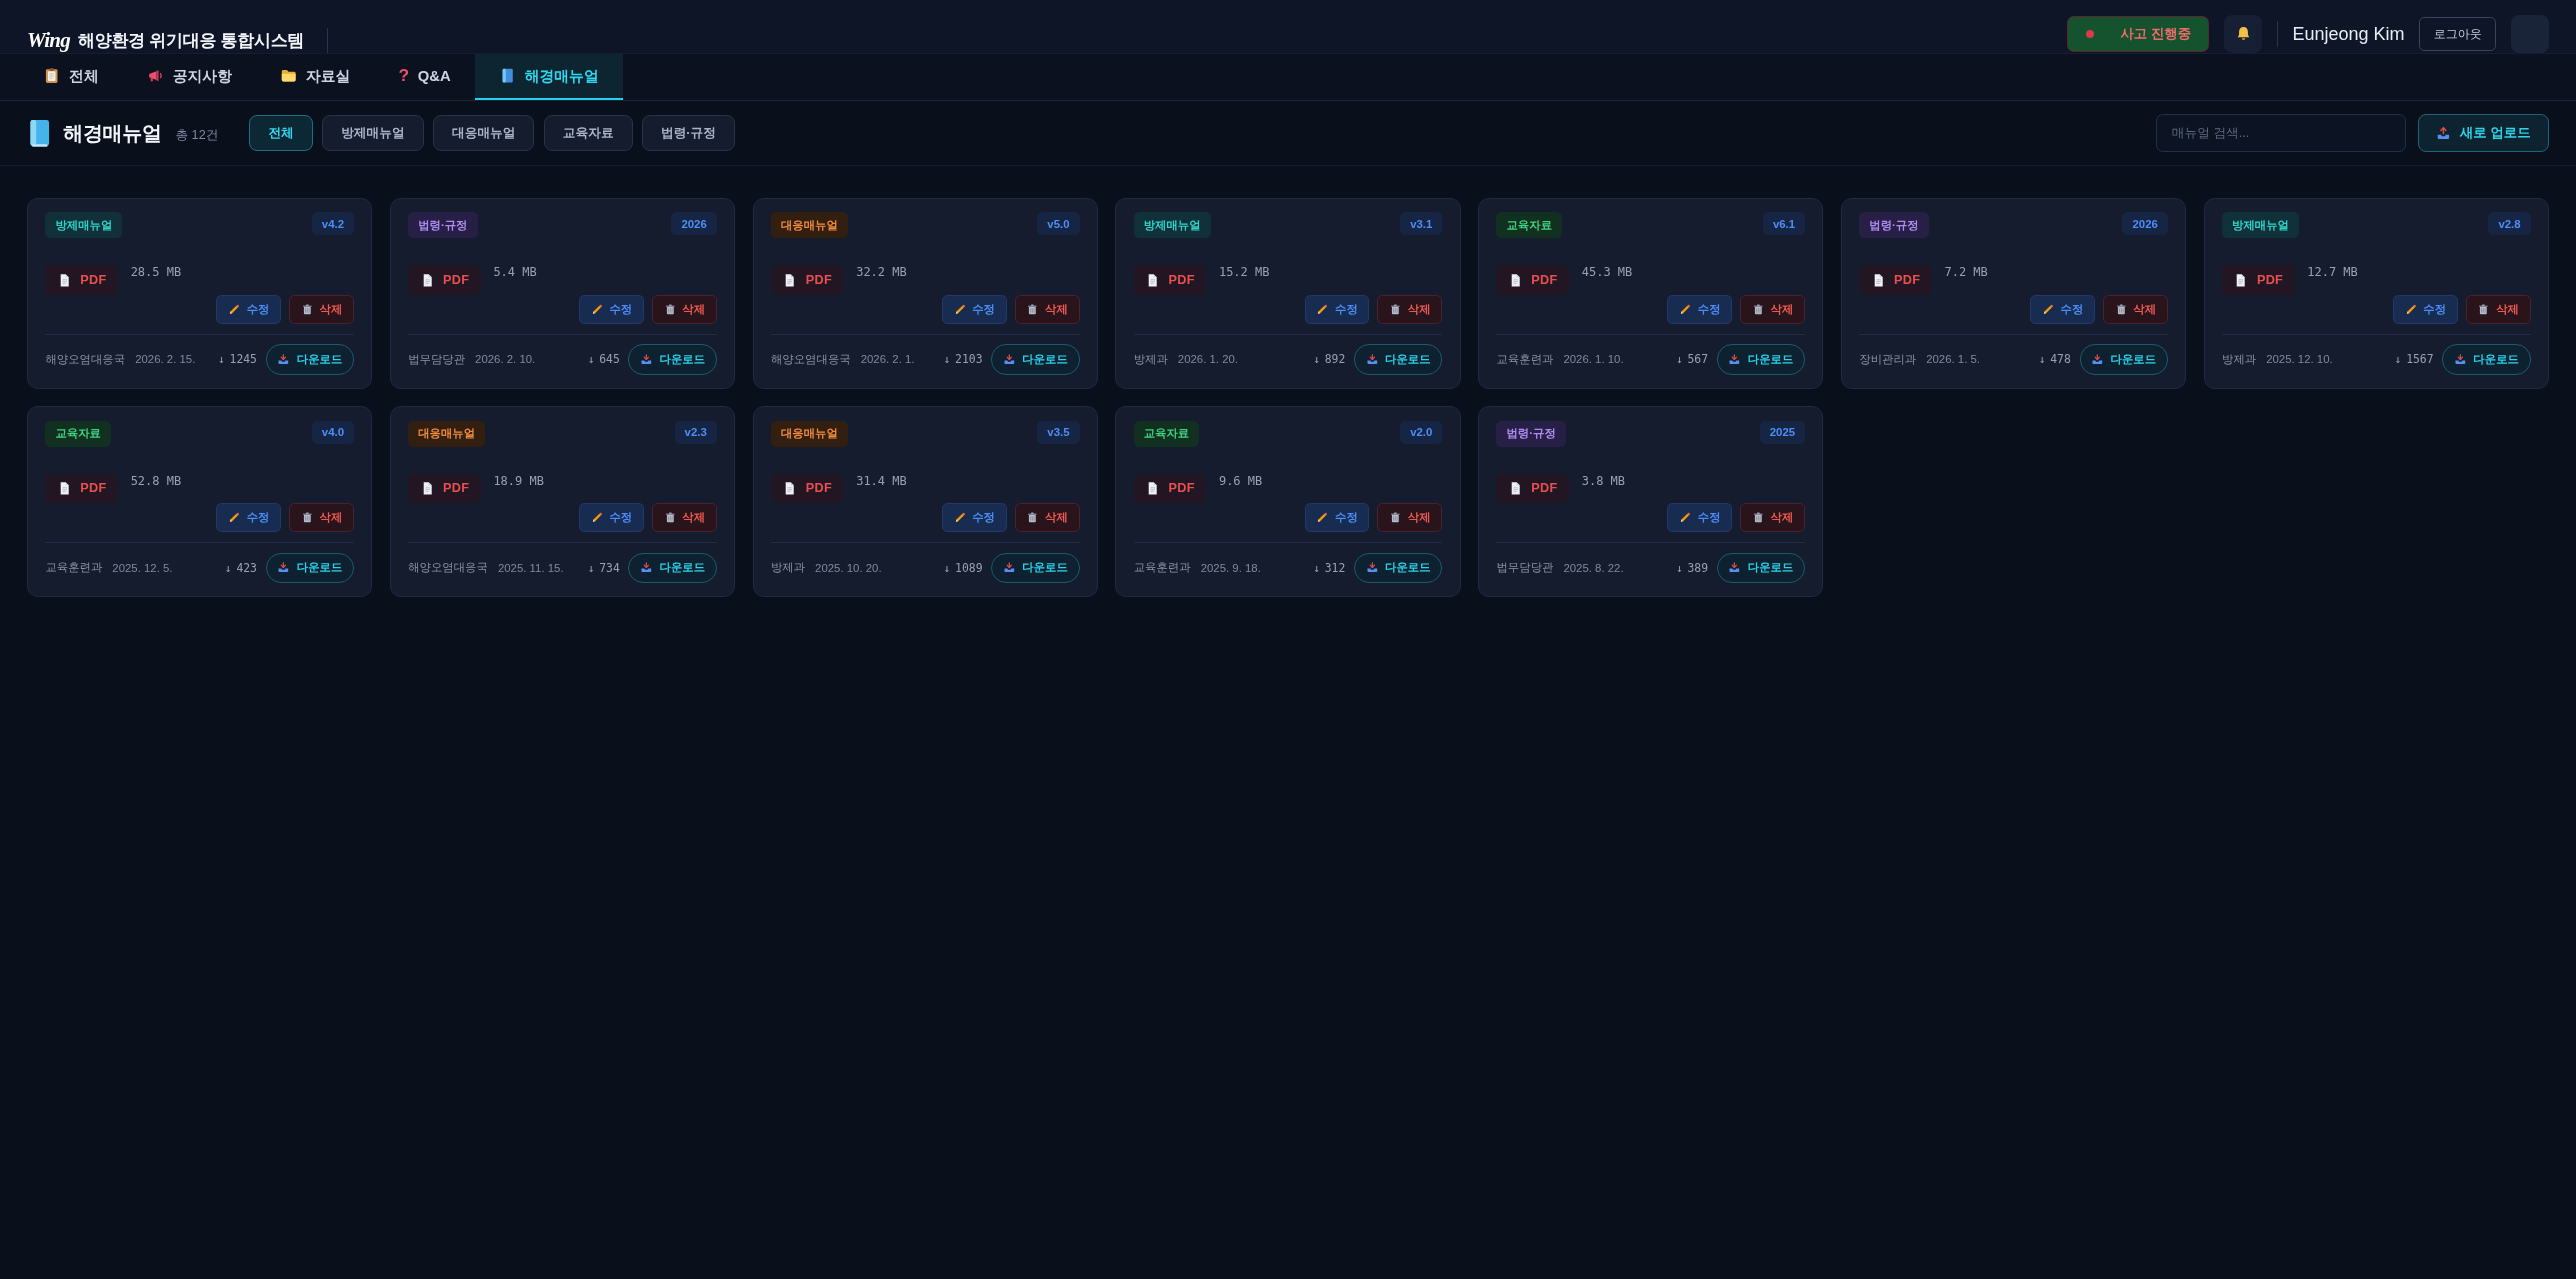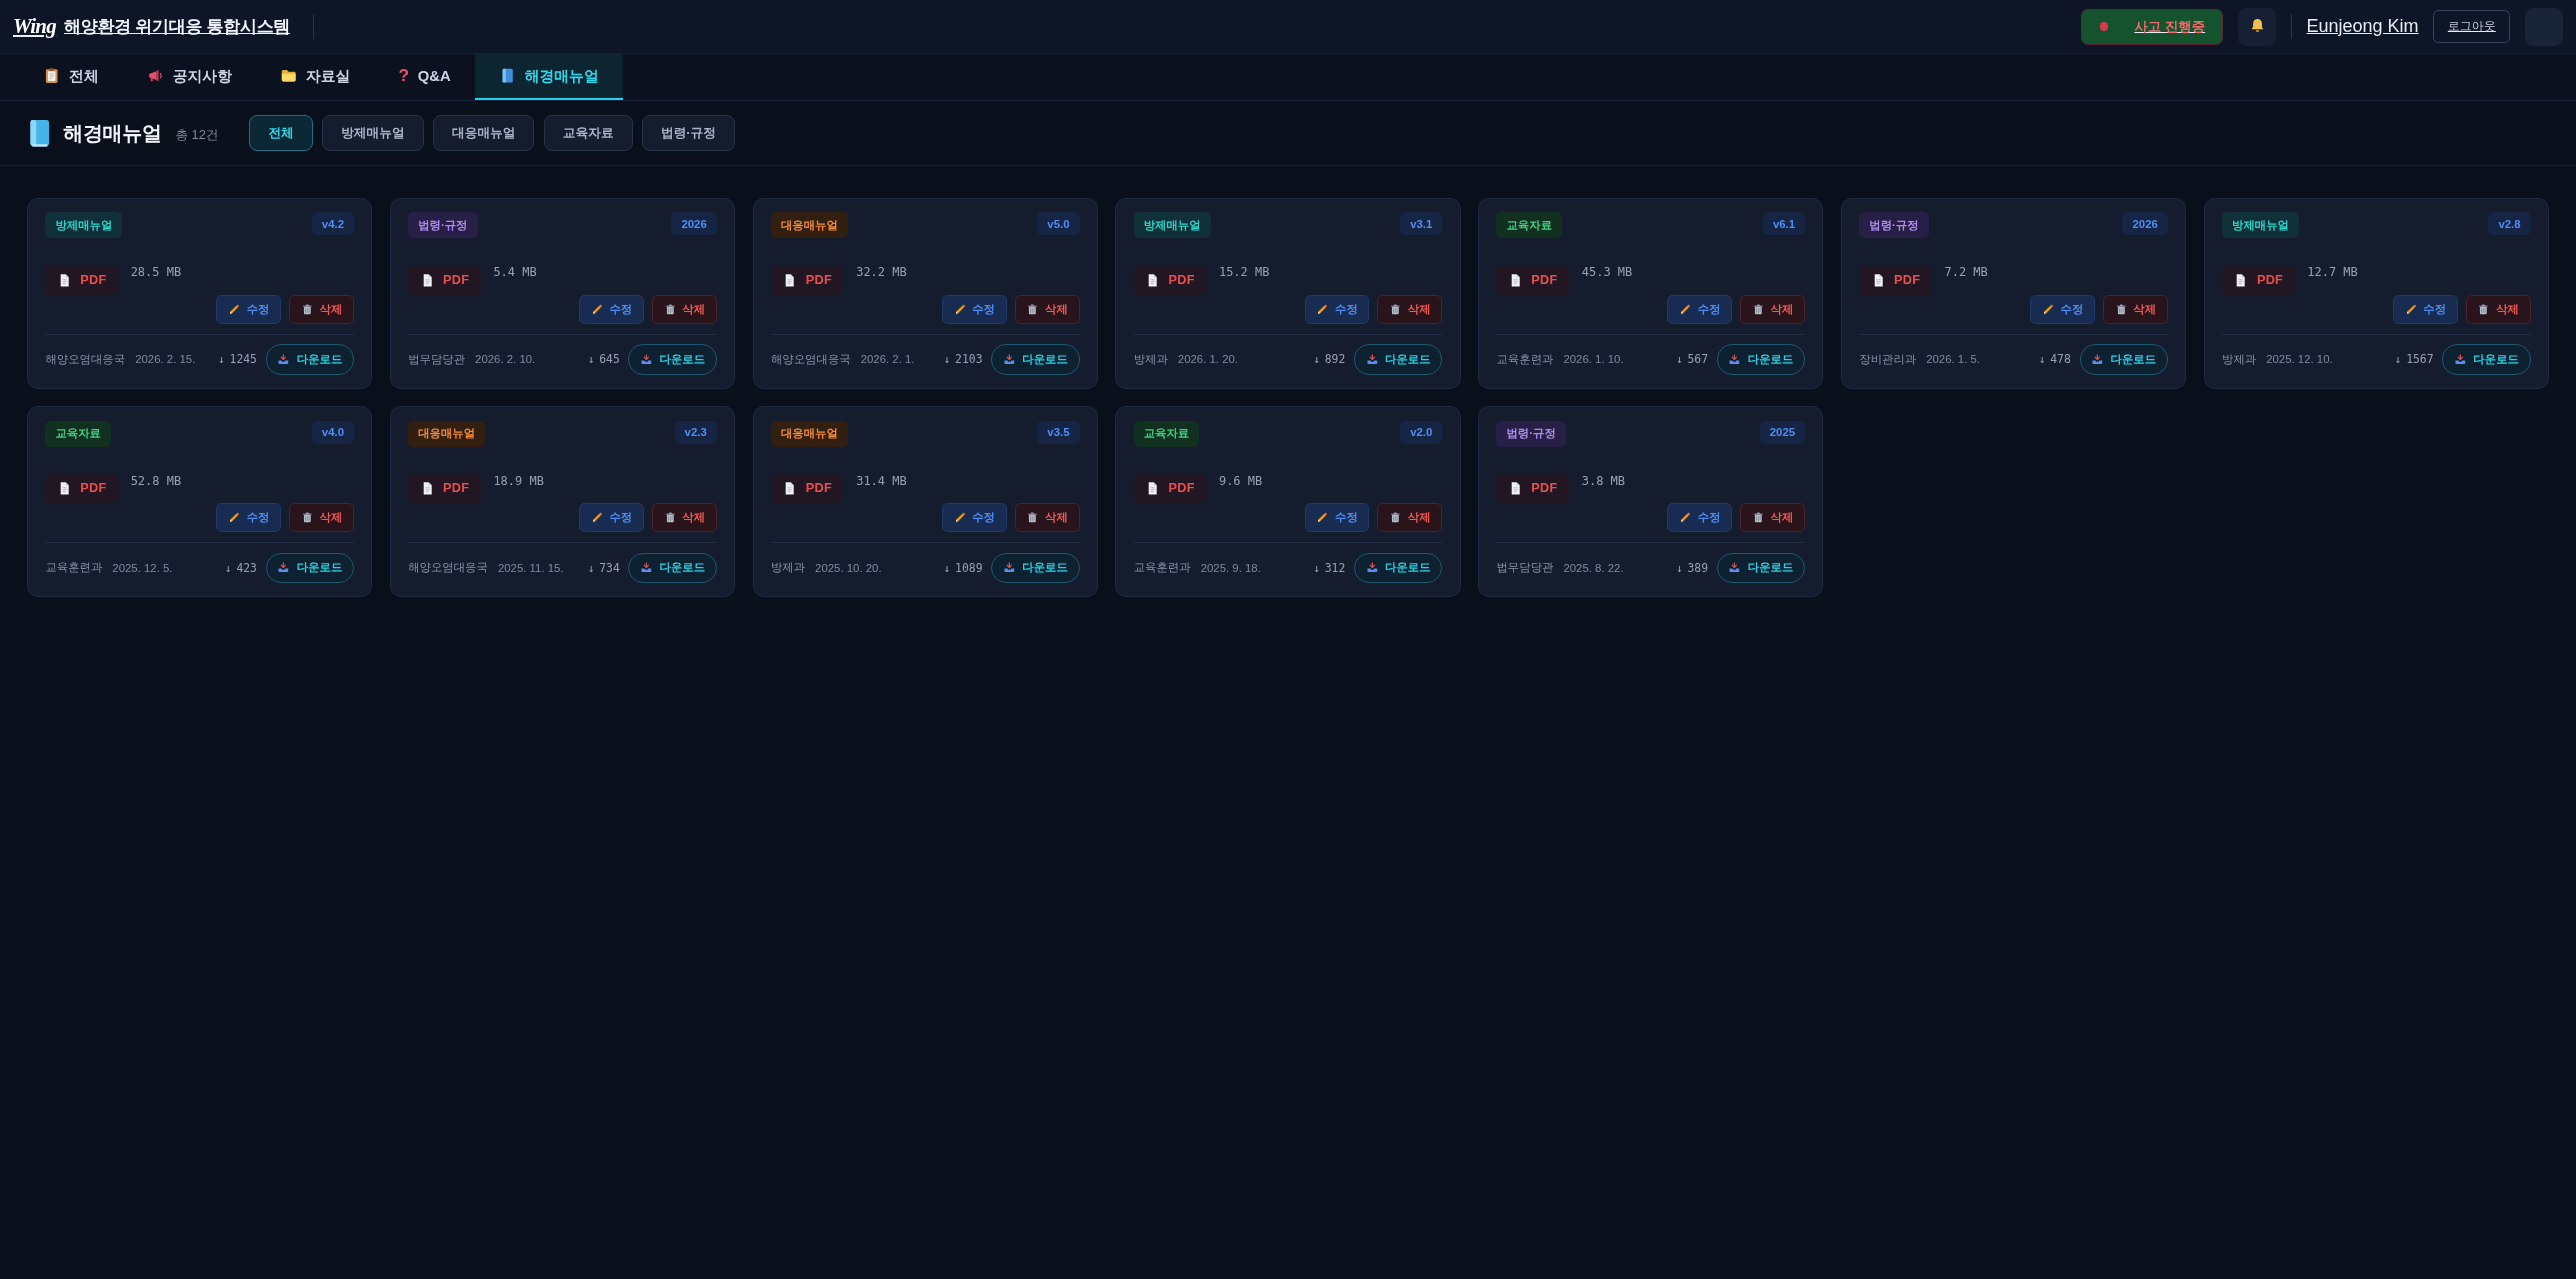--- a/index.html
+++ b/index.html
@@ -8,21 +8,21 @@
     --cyan:#2fd6ee; --text:#e9edf5; --muted:#8a94a8;
   }
   *{margin:0;padding:0;box-sizing:border-box;}
   html,body{width:2576px;height:1279px;}
   body{background:var(--bg);font-family:"Liberation Sans",sans-serif;overflow:hidden;color:var(--text);}
   svg{display:block;}
   .ic17{width:12.7px;height:12.7px}.ic22{width:14.8px;height:14.8px}.ic24{width:17.4px;height:17.4px}
   .ic26{width:19px;height:19px}.ic34{width:25.5px;height:31px}
 
   
-  .navbar{height:54px;background:var(--nav-bg);border-bottom:0.7px solid var(--panel-line);display:flex;align-items:center;padding:0 13px;text-decoration:underline;}
+  .navbar{height:54px;background:var(--nav-bg);border-bottom:0.7px solid var(--panel-line);display:flex;align-items:flex-end;padding:0 27px;}
   .brand{display:flex;align-items:center;gap:8px;}
   .brand-script{font-family:"Liberation Serif",serif;font-style:italic;font-weight:700;font-size:21px;color:#ffffff;letter-spacing:-0.7px;}
   .brand-title{font-size:17px;font-weight:700;color:#f2f5fa;letter-spacing:-0.3px;}
   .v-div{width:0.7px;height:25.5px;background:#273452;}
   .nav-div1{margin:0 23px;}
   .nav-menu{display:flex;align-items:center;gap:6.7px;}
   .nav-item{font-size:14.8px;font-weight:600;color:#e3e8f2;padding:10px 16px;border-radius:8px;cursor:pointer;white-space:nowrap;}
   .nav-item.active{color:var(--cyan);background:#0c2733;box-shadow:0 0 0 0.7px rgba(34,211,238,.2),0 0 12px rgba(34,211,238,.15);}
   .nav-hl-div{margin:0 10.7px;border-radius:4px;}
   .nav-item.highlight{color:#8b96f8;font-weight:700;}
@@ -171,20 +171,33 @@
     <h1 class="board-title">해경매뉴얼</h1>
     <span class="board-count">총 12건</span>
   </div>
   <div class="chips">
     <button class="chip active">전체</button>
     <button class="chip">방제매뉴얼</button>
     <button class="chip">대응매뉴얼</button>
     <button class="chip">교육자료</button>
     <button class="chip">법령·규정</button>
   </div>
+  <div class="board-actions">
+    <input class="search-input" type="text" placeholder="매뉴얼 검색..." style="">
+    <button class="upload-btn">
+      <span>
+        <svg class="ic22" viewBox="0 0 24 24">
+            <path d="M12 12.5V3.5" stroke="#e14b4b" stroke-width="2.4" stroke-linecap="round"></path>
+            <path d="M8 7.4 12 3l4 4.4" fill="none" stroke="#e14b4b" stroke-width="2.4" stroke-linecap="round" stroke-linejoin="round"></path>
+            <path d="M2.8 14h5.4l1.5 2.6h4.6L15.8 14h5.4v5.6A1.6 1.6 0 0 1 19.6 21H4.4a1.6 1.6 0 0 1-1.6-1.4V14z" fill="#5b8df0"></path>
+          </svg>
+      </span>
+      <span>새로 업로드</span>
+    </button>
+  </div>
 </div>
 
 <main class="card-grid">
   <article class="card cat-control">
     <div class="card-top">
       <span class="badge category">방제매뉴얼</span>
       <span class="badge version">v4.2</span>
     </div>
     <h2 class="card-title">해양오염방제 업무매뉴얼 (2026 개정판)</h2>
     <div class="file-row">

